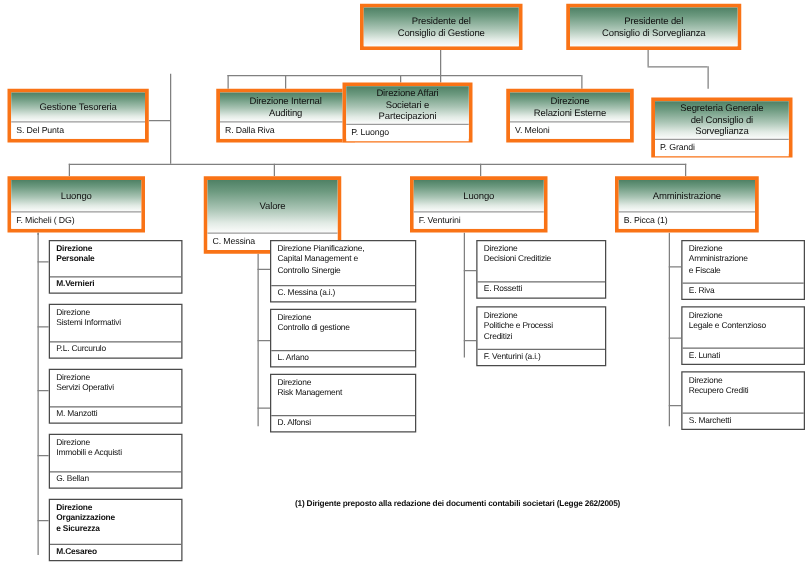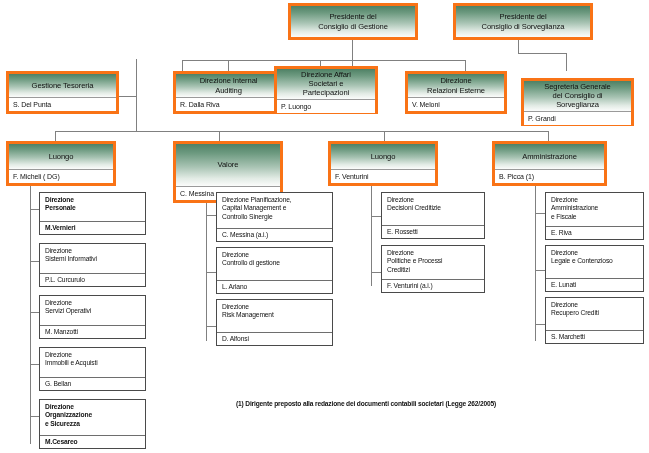--- a/index.html
+++ b/index.html
@@ -182,21 +182,21 @@
   <div class="box" style="left:521px; top:78px; width:113px; height:48px;">
     <div class="head">Segreteria Generale<br>del Consiglio di<br>Sorveglianza</div>
     <div class="name">P. Grandi</div>
   </div>
 
   <div class="box" style="left:6px; top:141px; width:110px; height:45px;">
     <div class="head">Luongo</div>
     <div class="name">F. Micheli ( DG)</div>
   </div>
 
-  <div class="box" style="left:163px; top:141px; width:110px; height:62px;margin-left:10px;">
+  <div class="box" style="left:163px; top:141px; width:110px; height:62px;">
     <div class="head">Valore</div>
     <div class="name">C. Messina</div>
   </div>
 
   <div class="box" style="left:328px; top:141px; width:110px; height:45px;">
     <div class="head">Luongo</div>
     <div class="name">F. Venturini</div>
   </div>
 
   <div class="box" style="left:492px; top:141px; width:115px; height:45px;">

